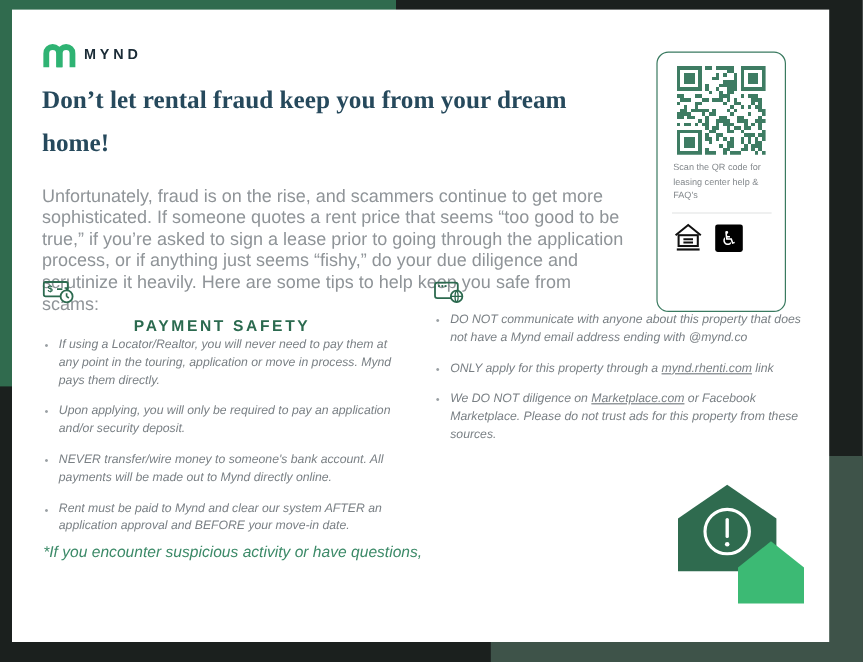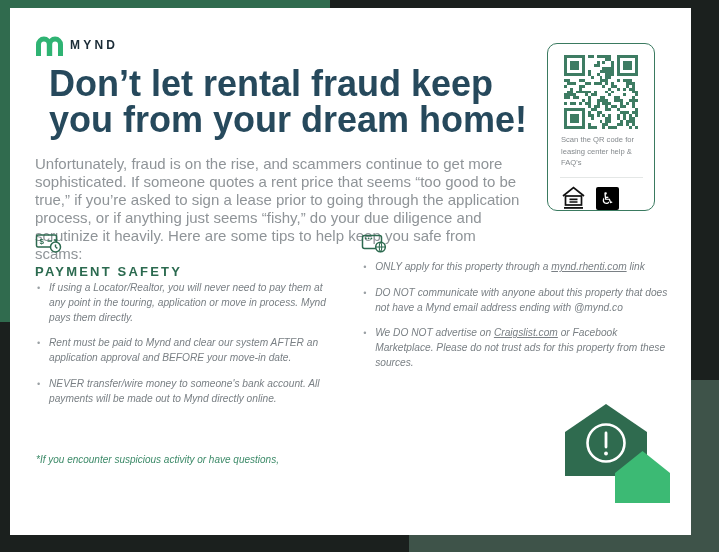--- a/index.html
+++ b/index.html
@@ -12,48 +12,48 @@
   .accent-br { right:0; bottom:0; width:310px; height:172px; background:#3E5349; }
 
   
   .card { left:10px; top:8px; width:681px; height:527px; background:#ffffff; }
 
   
   .logo-row { left:26px; top:26px; display:flex; align-items:center; }
   .logo-word { margin-left:7px; font-size:12px; font-weight:bold; letter-spacing:3.2px; color:#1A2B36; }
 
   
-  .headline { left:39px; top:58px; width:480px; font-family:Liberation Sans, sans-serif;
-              font-size:36px; line-height:35.5px; color:#26495C; }
+  .headline { left:25px; top:58px; width:480px; font-family:Liberation Serif, serif;
+              font-size:21px; line-height:35.5px; color:#26495C; }
 
   
   .intro { left:25px; top:147px; width:492px; font-size:15px; line-height:18px; color:#8F9498; }
 
   
-  .qr-box { left:537px; top:35px; width:108px; height:168px; border:1.4px solid #3A7A60; border-radius:10px; background:#fff; }
+  .qr-box { left:537px; top:35px; width:108px; height:217px; border:1.4px solid #3A7A60; border-radius:10px; background:#fff; }
   .qr-svg { position:absolute; left:16px; top:11px; }
   .qr-caption { position:absolute; left:13px; top:90px; width:86px; font-size:7.6px; line-height:11.5px; color:#84898D; }
   .qr-divider { position:absolute; left:12px; top:133px; width:83px; border-top:1px solid #E4E7E6; }
   .qr-icons { position:absolute; left:12px; top:140px; display:flex; align-items:flex-end; gap:9px; }
   .ada-chip { width:23px; height:23px; background:#000; border-radius:2px; color:#fff; font-size:16px;
               display:flex; align-items:center; justify-content:center; font-family:"DejaVu Sans", sans-serif; }
 
   
   .columns { left:25px; top:224px; width:636px; display:flex; gap:26px; }
   .col { width:312px; }
   .col.right { width:322px; }
   .col-icon { height:26px; }
-  .col-title { margin-top:6px; font-size:13px; font-weight:bold; letter-spacing:2.2px; color:#2B6A4F; }
+  .col-title { margin-top:6px; font-size:13px; font-weight:bold; letter-spacing:2.2px; color:#2B6A4F;text-align:center; }
   .bullets { margin-top:2px; list-style:none;font-style:italic; }
   .bullets li { position:relative; padding-left:14px; font-size:10.2px; line-height:14.8px; color:#7A8085; margin-bottom:11px; }
   .bullets li::before { content:"•"; position:absolute; left:2px; top:0; color:#9AA0A4; font-size:9px; }
   .inline-link { text-decoration:underline; color:#7A8085; }
 
   
-  .footnote { left:26px; top:443px; font-style:italic; font-size:10px; line-height:17.5px; color:#3C8A68; }
+  .footnote { left:26px; top:443px; font-style:italic; font-size:13px; line-height:17.5px; color:#3C8A68; }
 
   
   .houses { left:545px; top:388px; }
 </style>
 </head>
 <body>
 
 <div class="abs accent-tl"></div>
 <div class="abs accent-br"></div>
 
@@ -295,40 +295,41 @@
           <rect x="1.5" y="3" width="20" height="12" rx="1.5" fill="none" stroke="#2C6A4F" stroke-width="1.5"></rect>
           <text x="4.5" y="11.6" font-size="8" font-weight="bold" fill="#2C6A4F" font-family="Liberation Sans, sans-serif">$</text>
           <path d="M12.5 9 H17" stroke="#2C6A4F" stroke-width="1.5"></path>
           <circle cx="20.5" cy="15" r="5" fill="#fff" stroke="#2C6A4F" stroke-width="1.5"></circle>
           <path d="M20.5 9.6 V8 M18.8 8 H22.2 M20.5 15 V12.4 M20.5 15 L22.4 16.3" fill="none" stroke="#2C6A4F" stroke-width="1.4"></path>
         </svg>
       </div>
       <div class="col-title">PAYMENT SAFETY</div>
       <ul class="bullets">
         <li>If using a Locator/Realtor, you will never need to pay them at any point in the touring, application or move in process. Mynd pays them directly.</li>
+        <li>Upon applying, you will only be required to pay an application and/or security deposit.</li>
+        <li>NEVER transfer/wire money to someone's bank account. All payments will be made out to Mynd directly online.</li>
         <li>Rent must be paid to Mynd and clear our system AFTER an application approval and BEFORE your move-in date.</li>
-        <li>NEVER transfer/wire money to someone's bank account. All payments will be made out to Mynd directly online.</li>
       </ul>
     </div>
 
     <div class="col right">
       <div class="col-icon">
         <svg width="30" height="24" viewBox="0 0 30 24">
           <rect x="1.5" y="3.5" width="19" height="13" rx="2" fill="none" stroke="#2C6A4F" stroke-width="1.5"></rect>
           <circle cx="4.8" cy="6.4" r="0.9" fill="#2C6A4F"></circle>
           <circle cx="7.6" cy="6.4" r="0.9" fill="#2C6A4F"></circle>
           <circle cx="10.4" cy="6.4" r="0.9" fill="#2C6A4F"></circle>
           <circle cx="19.5" cy="15" r="4.8" fill="#fff" stroke="#2C6A4F" stroke-width="1.5"></circle>
           <path d="M19.5 10.2 C21.2 11.6 21.2 18.4 19.5 19.8 M19.5 10.2 C17.8 11.6 17.8 18.4 19.5 19.8 M14.8 15 H24.2" fill="none" stroke="#2C6A4F" stroke-width="1.1"></path>
         </svg>
       </div>
       <ul class="bullets">
+        <li><span>DO NOT communicate with anyone about this property that does not have a Mynd email address ending with @mynd.co</span></li>
         <li><span>ONLY apply for this property through a </span><span class="inline-link">mynd.rhenti.com</span><span> link</span></li>
-        <li><span>DO NOT communicate with anyone about this property that does not have a Mynd email address ending with @mynd.co</span></li>
-        <li><span>We DO NOT advertise on </span><span class="inline-link">Craigslist.com</span><span> or Facebook Marketplace. Please do not trust ads for this property from these sources.</span></li>
+        <li><span>We DO NOT diligence on </span><span class="inline-link">Marketplace.com</span><span> or Facebook Marketplace. Please do not trust ads for this property from these sources.</span></li>
       </ul>
     </div>
 
   </div>
 
   <div class="abs footnote">
     <div>*If you encounter suspicious activity or have questions,</div>
   </div>
 
   <svg class="abs houses" width="125" height="115" viewBox="0 0 125 115">

